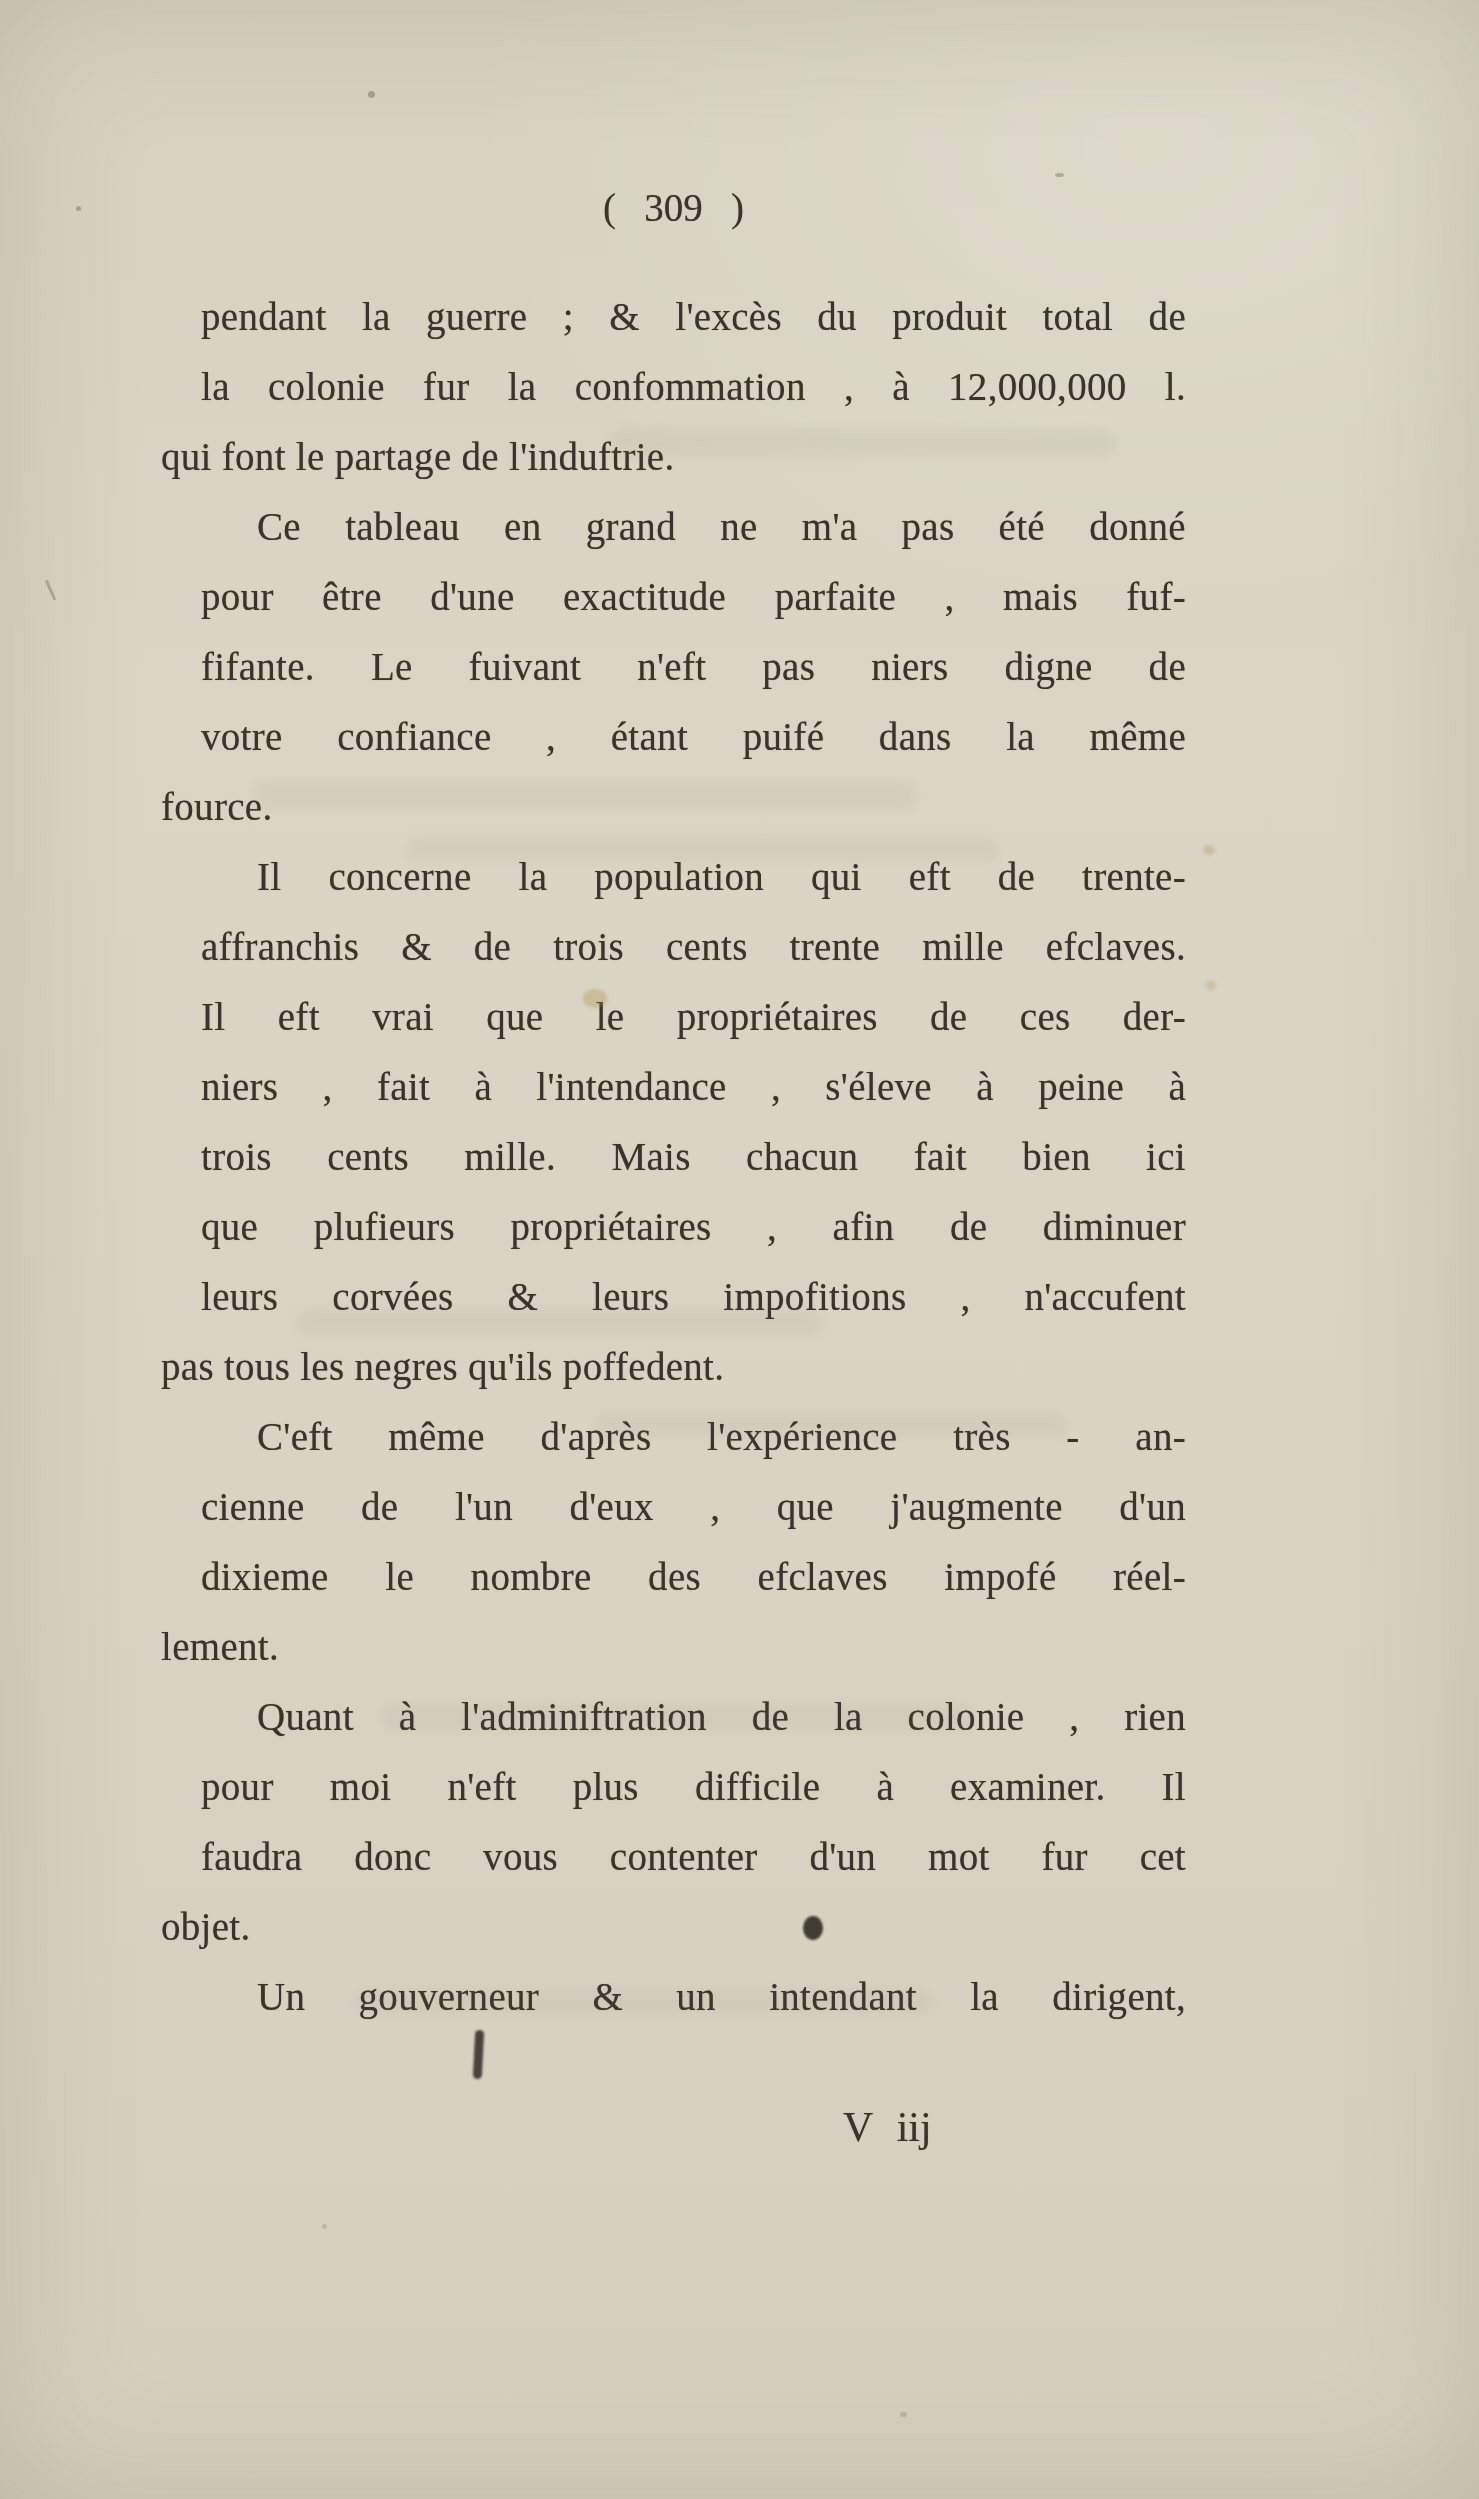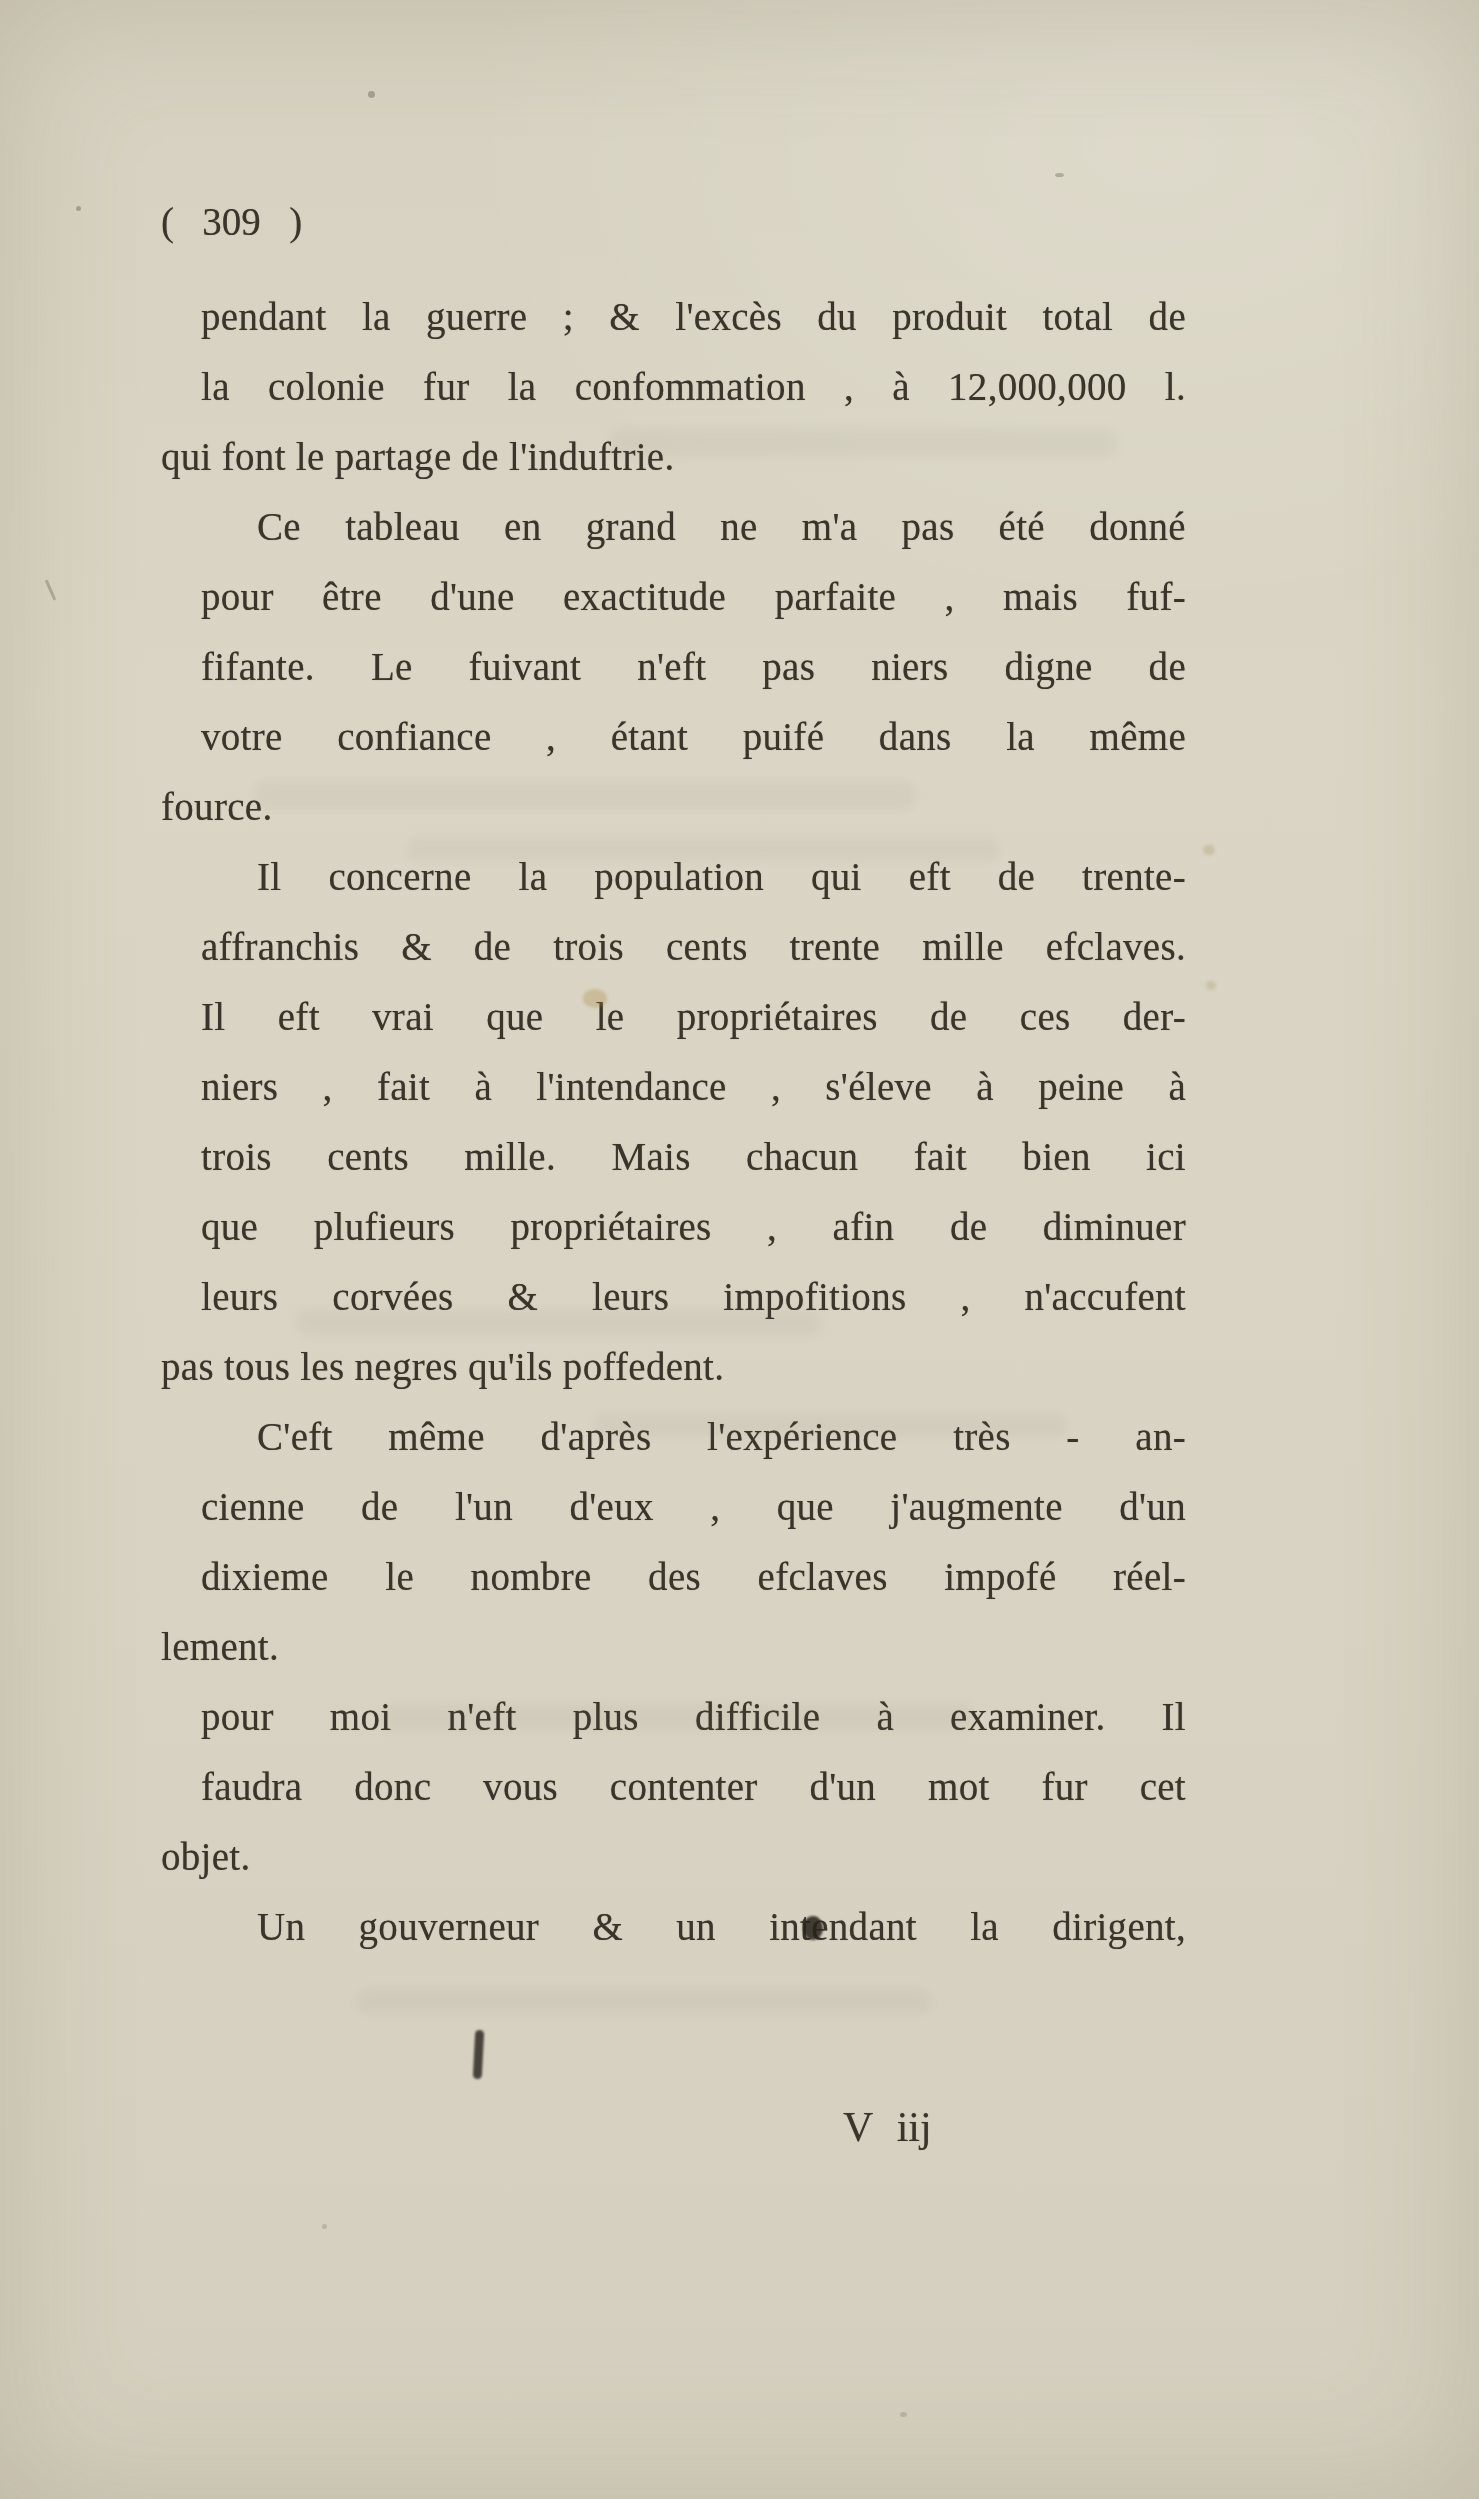--- a/index.html
+++ b/index.html
@@ -19,22 +19,22 @@
     position:absolute;left:161px;top:282px;width:1025px;
     color:#3a342b;
     text-shadow:0 0 0.8px rgba(58,52,43,.55);
     letter-spacing:0.3px;
   }
   .ln{height:70px;line-height:70px;font-size:39px;white-space:nowrap;}
   .j{white-space:normal;text-align:justify;text-align-last:justify;margin-left:40px;}
   .ind{text-indent:56px;}
   #pageno{
     position:absolute;left:161px;top:185px;width:1025px;
-    font-size:39px;color:#3a342b;
-    word-spacing:18.6px;text-shadow:0 0 0.8px rgba(58,52,43,.5);margin-top:14px;
+    text-align:center;font-size:39px;color:#3a342b;
+    word-spacing:18.6px;text-shadow:0 0 0.8px rgba(58,52,43,.5);
   }
   #sig{
     position:absolute;left:843px;top:2103px;
     font-size:42px;color:#3a342b;word-spacing:13.6px;
     text-shadow:0 0 0.8px rgba(58,52,43,.5);
   }
   
   .stain,.speck,.blot,.ghost{position:absolute;pointer-events:none;}
   .ghost{background:#766e5c;opacity:.06;filter:blur(4.2px);border-radius:12px;}
   .stain{border-radius:50%;filter:blur(1.7px);}
@@ -62,20 +62,21 @@
     <div class="ln j">Il eft vrai que le propriétaires de ces der-</div>
     <div class="ln j">niers , fait à l'intendance , s'éleve à peine à</div>
     <div class="ln j">trois cents mille. Mais chacun fait bien ici</div>
     <div class="ln j">que plufieurs propriétaires , afin de diminuer</div>
     <div class="ln j">leurs corvées &amp; leurs impofitions , n'accufent</div>
     <div class="ln">pas tous les negres qu'ils poffedent.</div>
     <div class="ln j ind">C'eft même d'après l'expérience très - an-</div>
     <div class="ln j">cienne de l'un d'eux , que j'augmente d'un</div>
     <div class="ln j">dixieme le nombre des efclaves impofé réel-</div>
     <div class="ln">lement.</div>
+    <div class="ln j ind">Quant à l'adminiftration de la colonie , rien</div>
     <div class="ln j">pour moi n'eft plus difficile à examiner. Il</div>
     <div class="ln j">faudra donc vous contenter d'un mot fur cet</div>
     <div class="ln">objet.</div>
     <div class="ln j ind">Un gouverneur &amp; un intendant la dirigent,</div>
   </div>
 
   <div id="sig">V iij</div>
 
   <div class="ghost" style="left:610px;top:428px;width:508px;height:29px;"></div>
   <div class="ghost" style="left:254px;top:781px;width:661px;height:29px;"></div>

